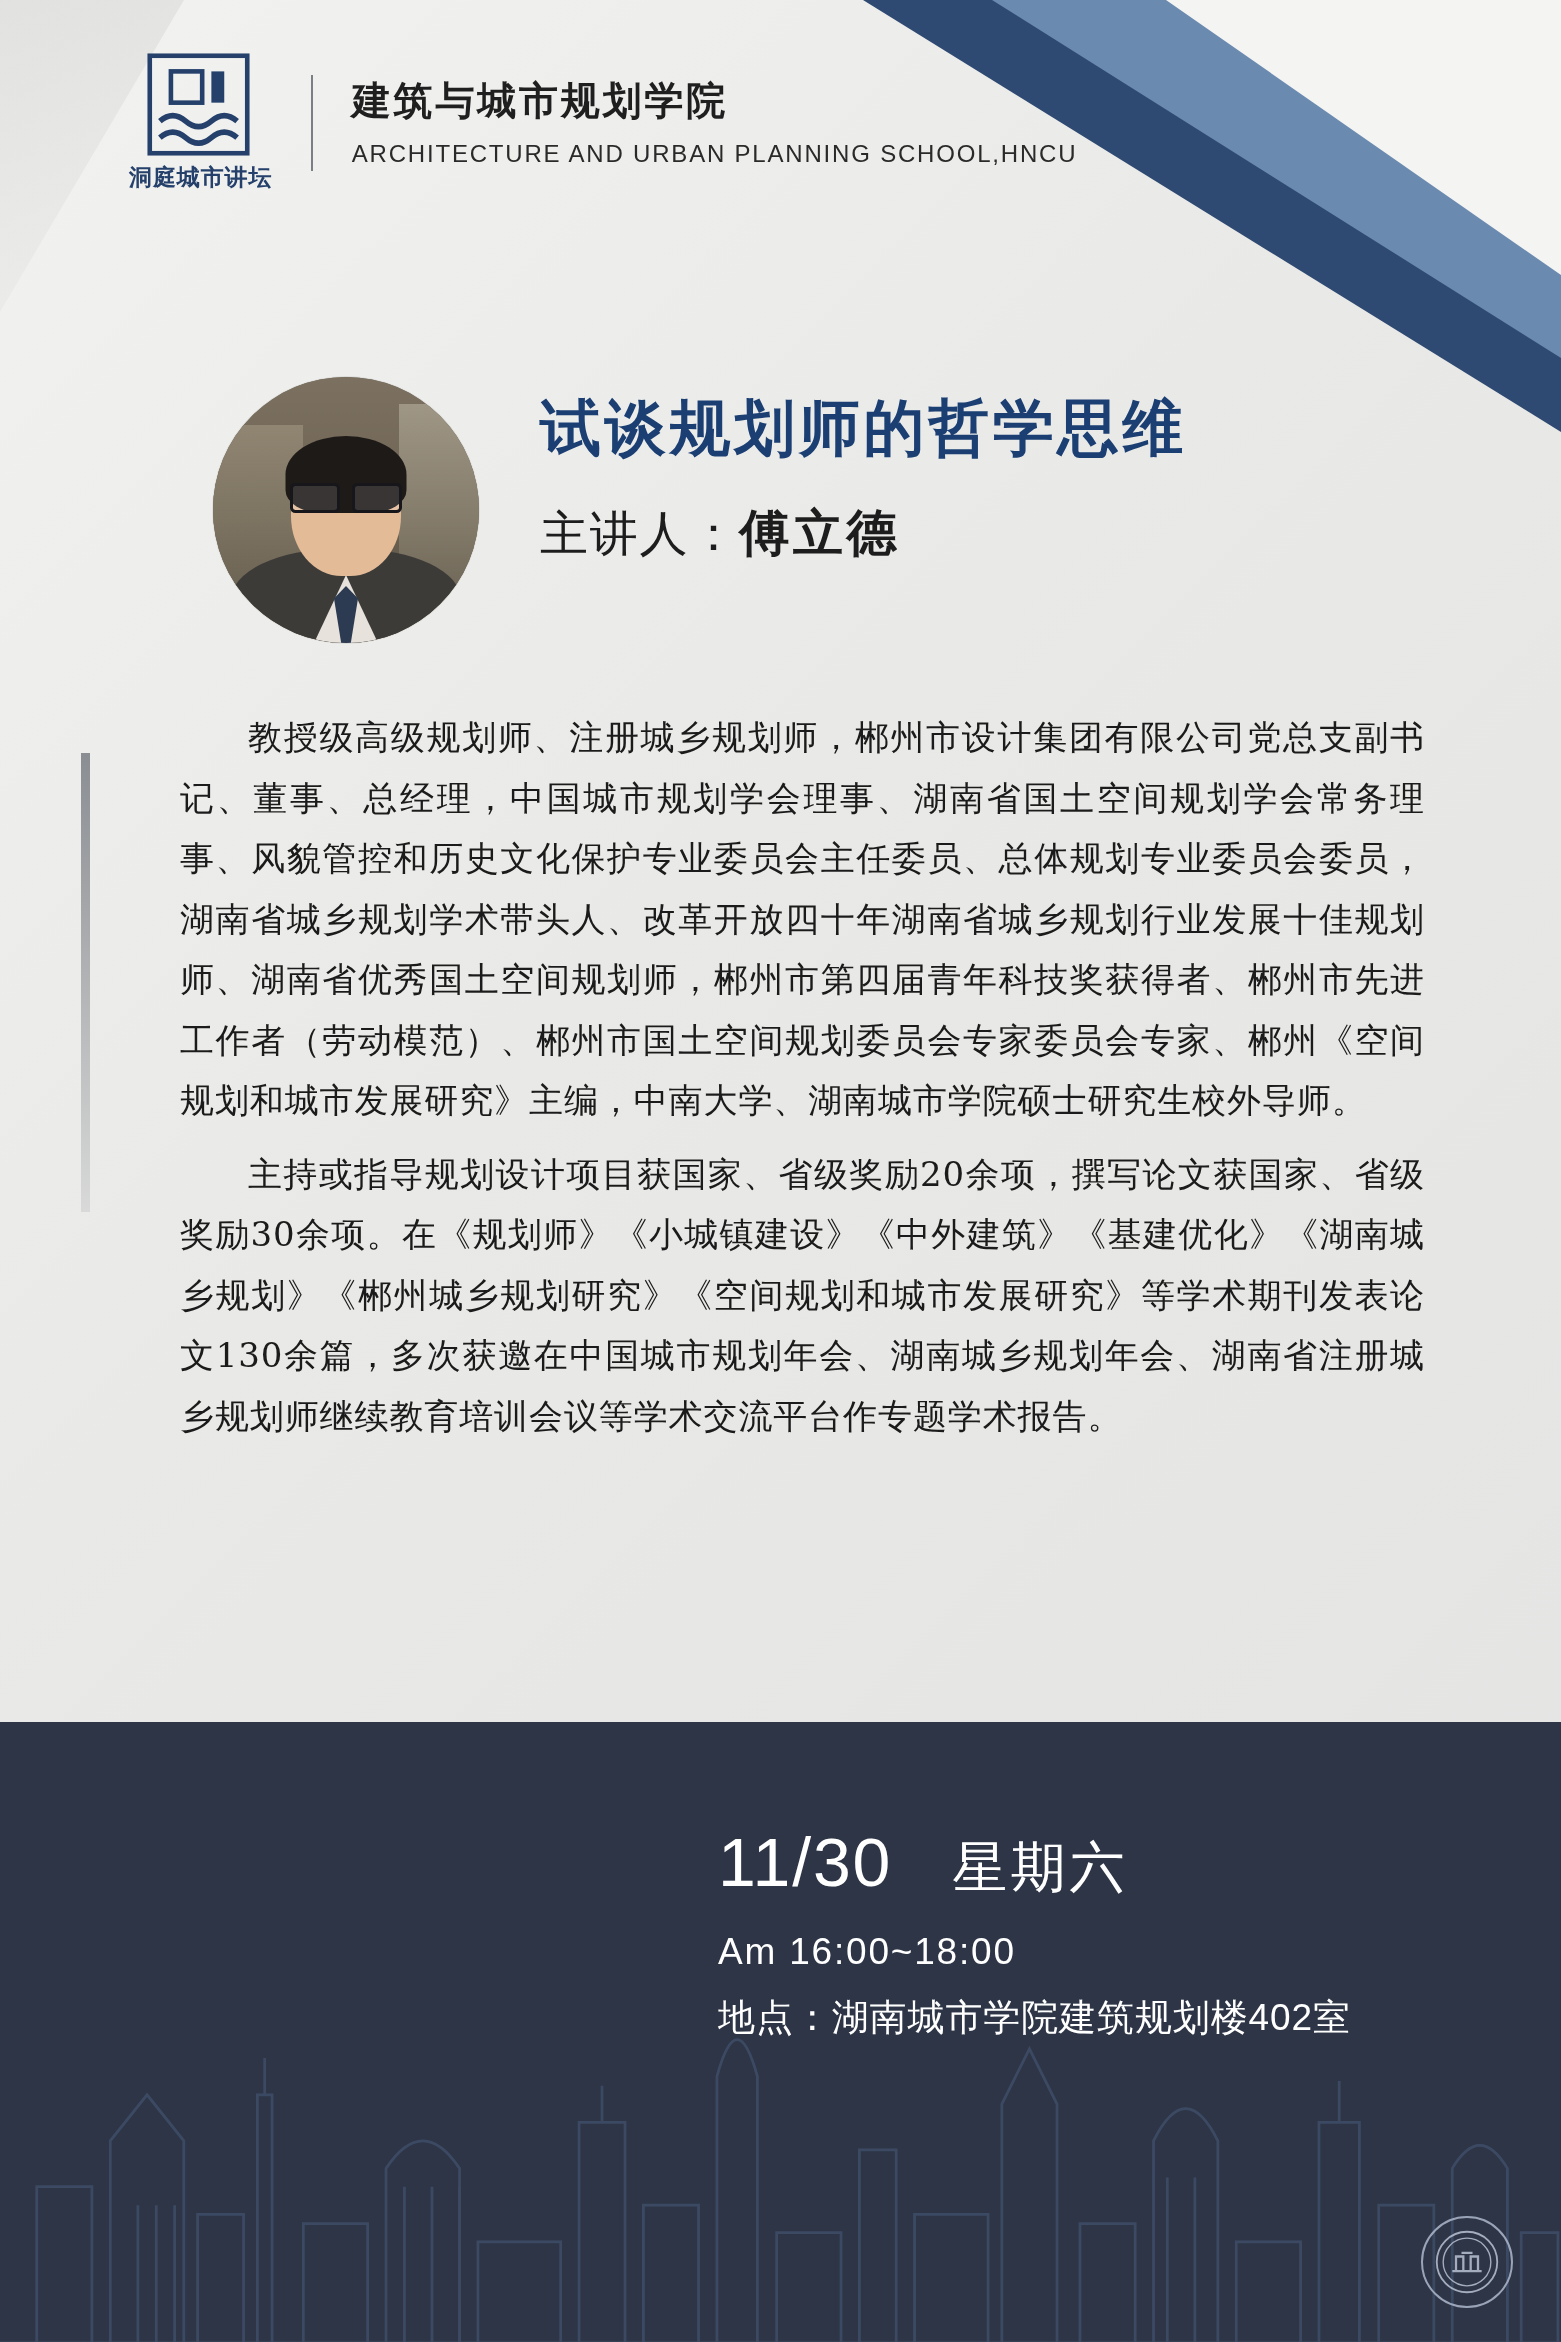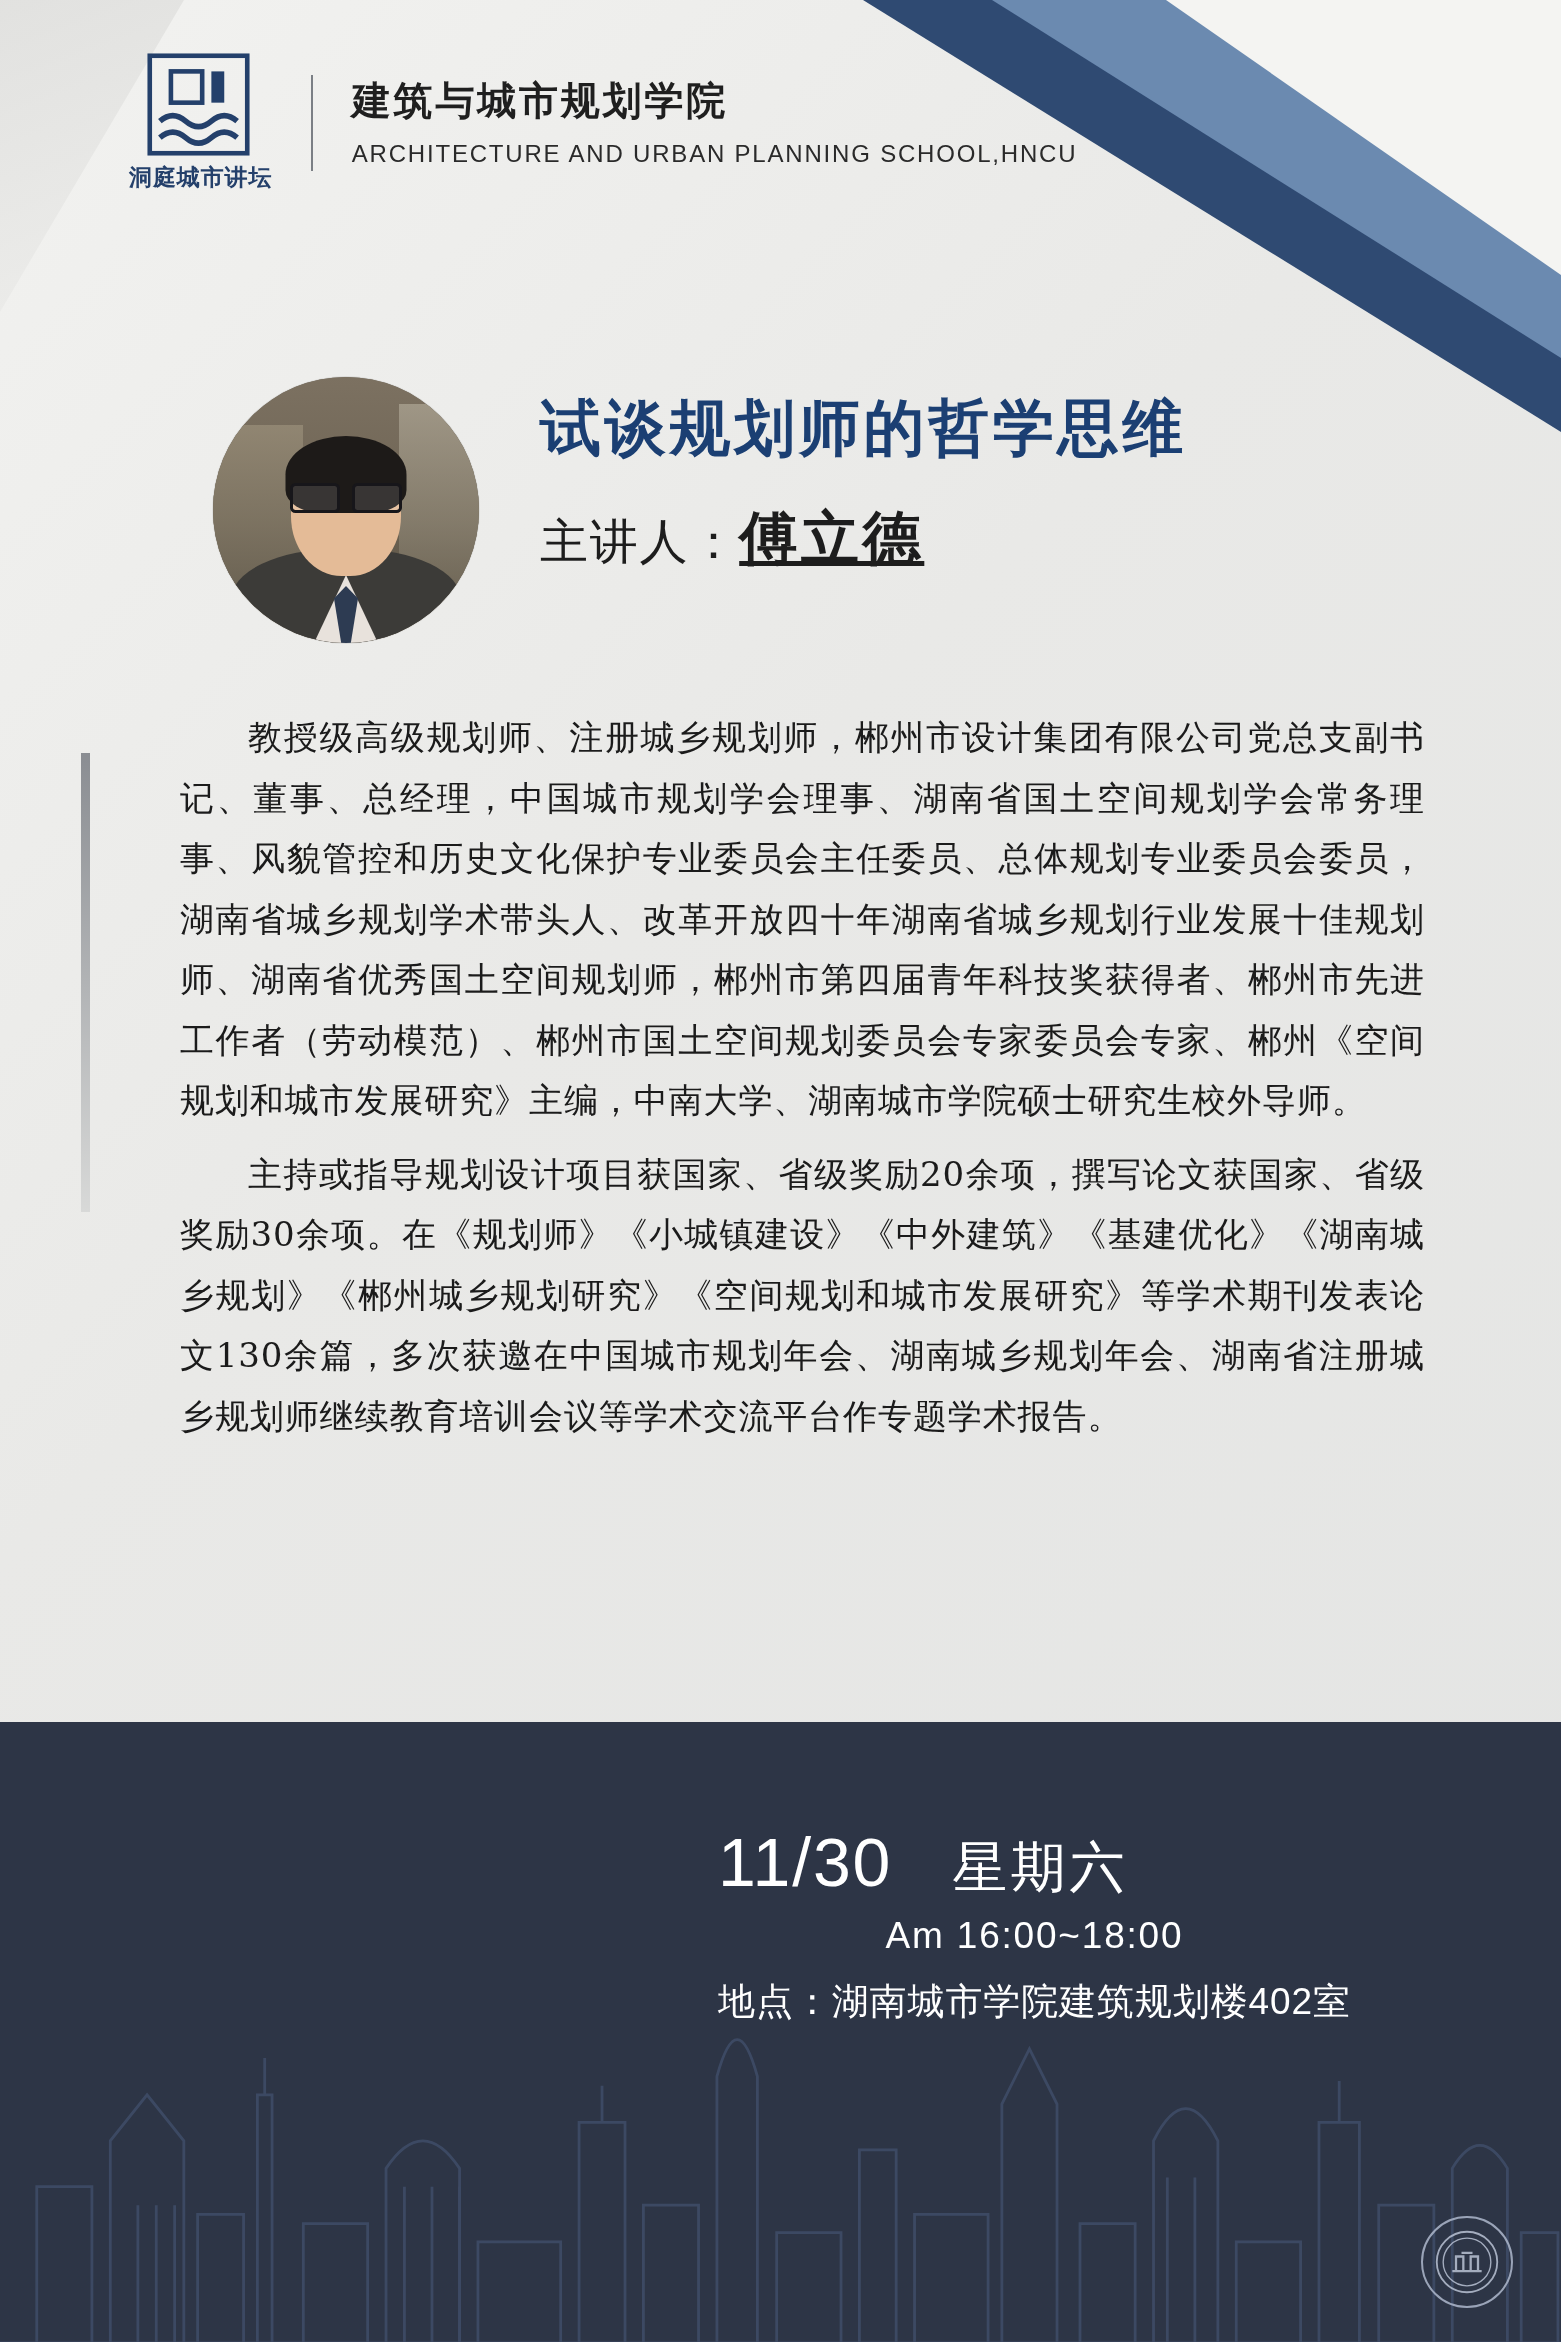--- a/index.html
+++ b/index.html
@@ -210,23 +210,22 @@
   }
   .speaker-line {
     margin-top: 39px;
     font-size: 48px;
     color: #1d1d1d;
     letter-spacing: 1.8px;
     white-space: nowrap;
   }
   .speaker-line .name {
     font-weight: 700;
-    font-size: 58px;
+    font-size: 50px;
     letter-spacing: 3.7px;
-    text-decoration: underline;
   }
   
   .bio {
     position: absolute;
     left: 180px;
     right: 136px;
     top: 707px;
     font-family: "DejaVu Serif", serif;
     font-size: 34px;
     line-height: 1.78;
@@ -273,24 +272,23 @@
     font-weight: 400;
     letter-spacing: 1.8px;
     font-family: "Liberation Sans", sans-serif;
   }
   .weekday {
     margin-left: 48px;
     font-size: 55px;
     letter-spacing: 3.7px;
   }
   .time-row {
-    margin-top: 10px;
+    margin-top: 26px;
     font-size: 37px;
     letter-spacing: 1.8px;
-    text-align: center;
   }
   .place-row {
     margin-top: 20px;
     font-size: 37px;
     letter-spacing: 0.9px;
     white-space: nowrap;
   }
   .univ-seal {
     position: absolute;
     right: 48px;

